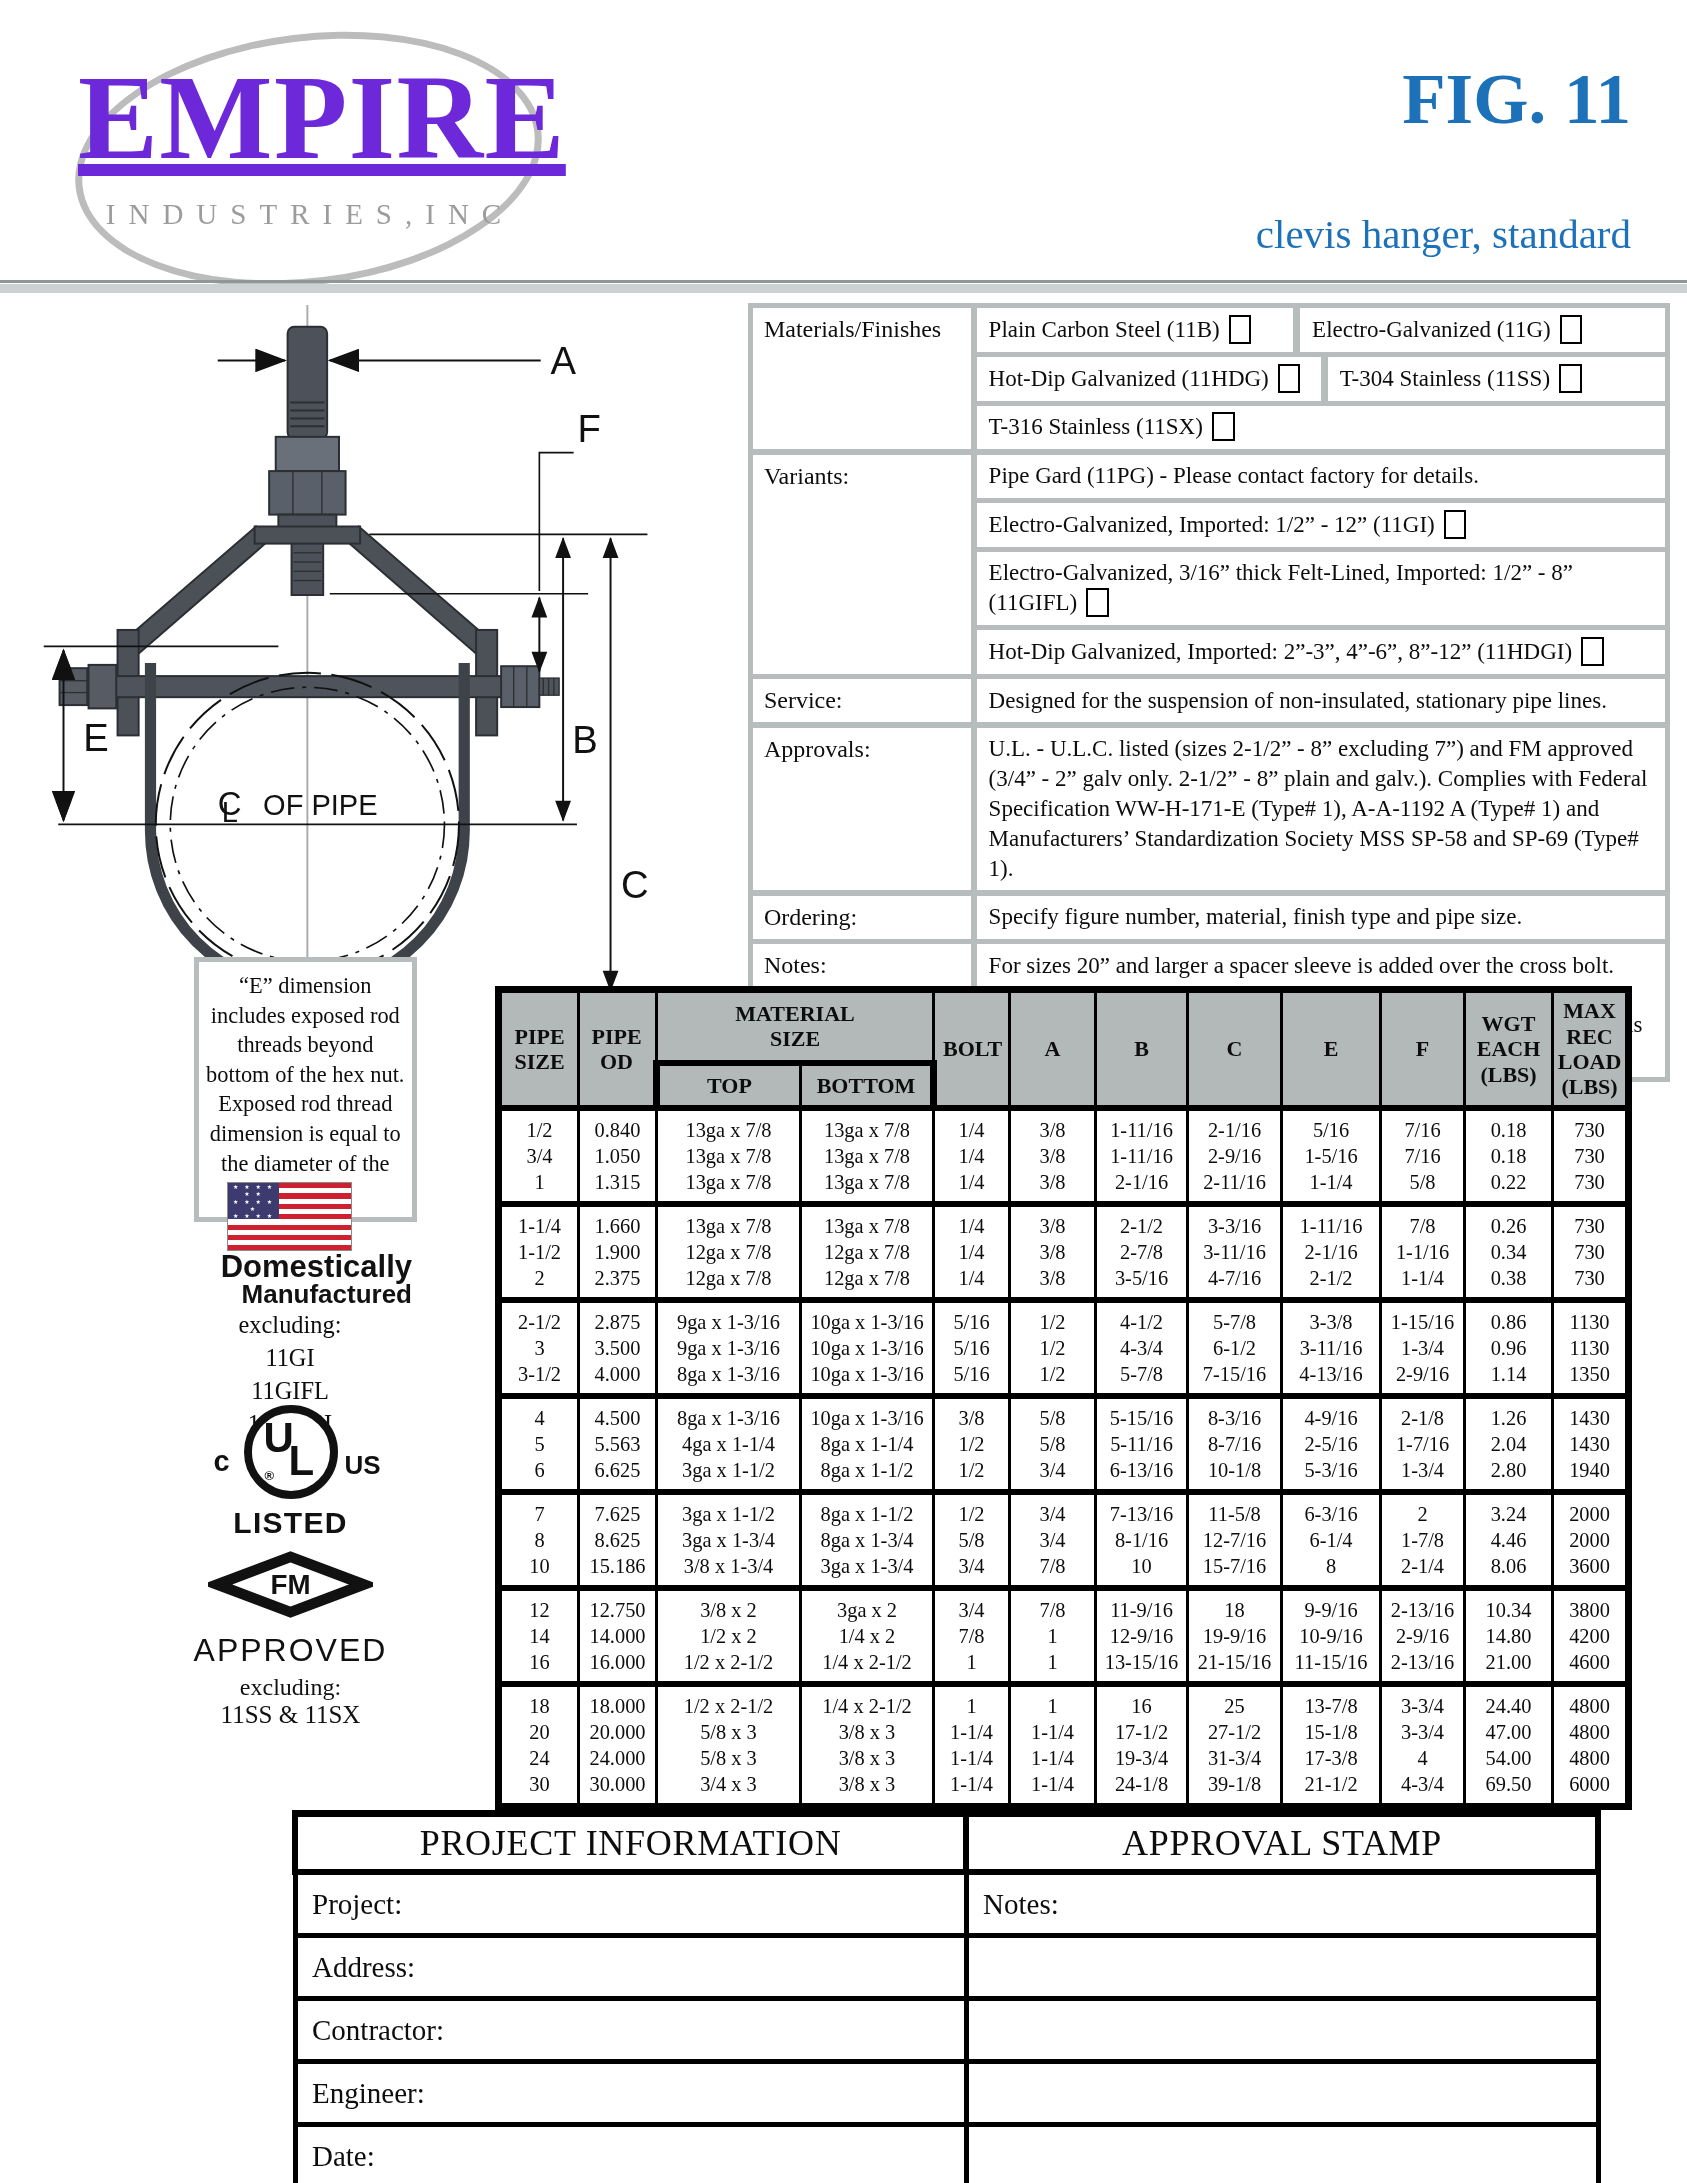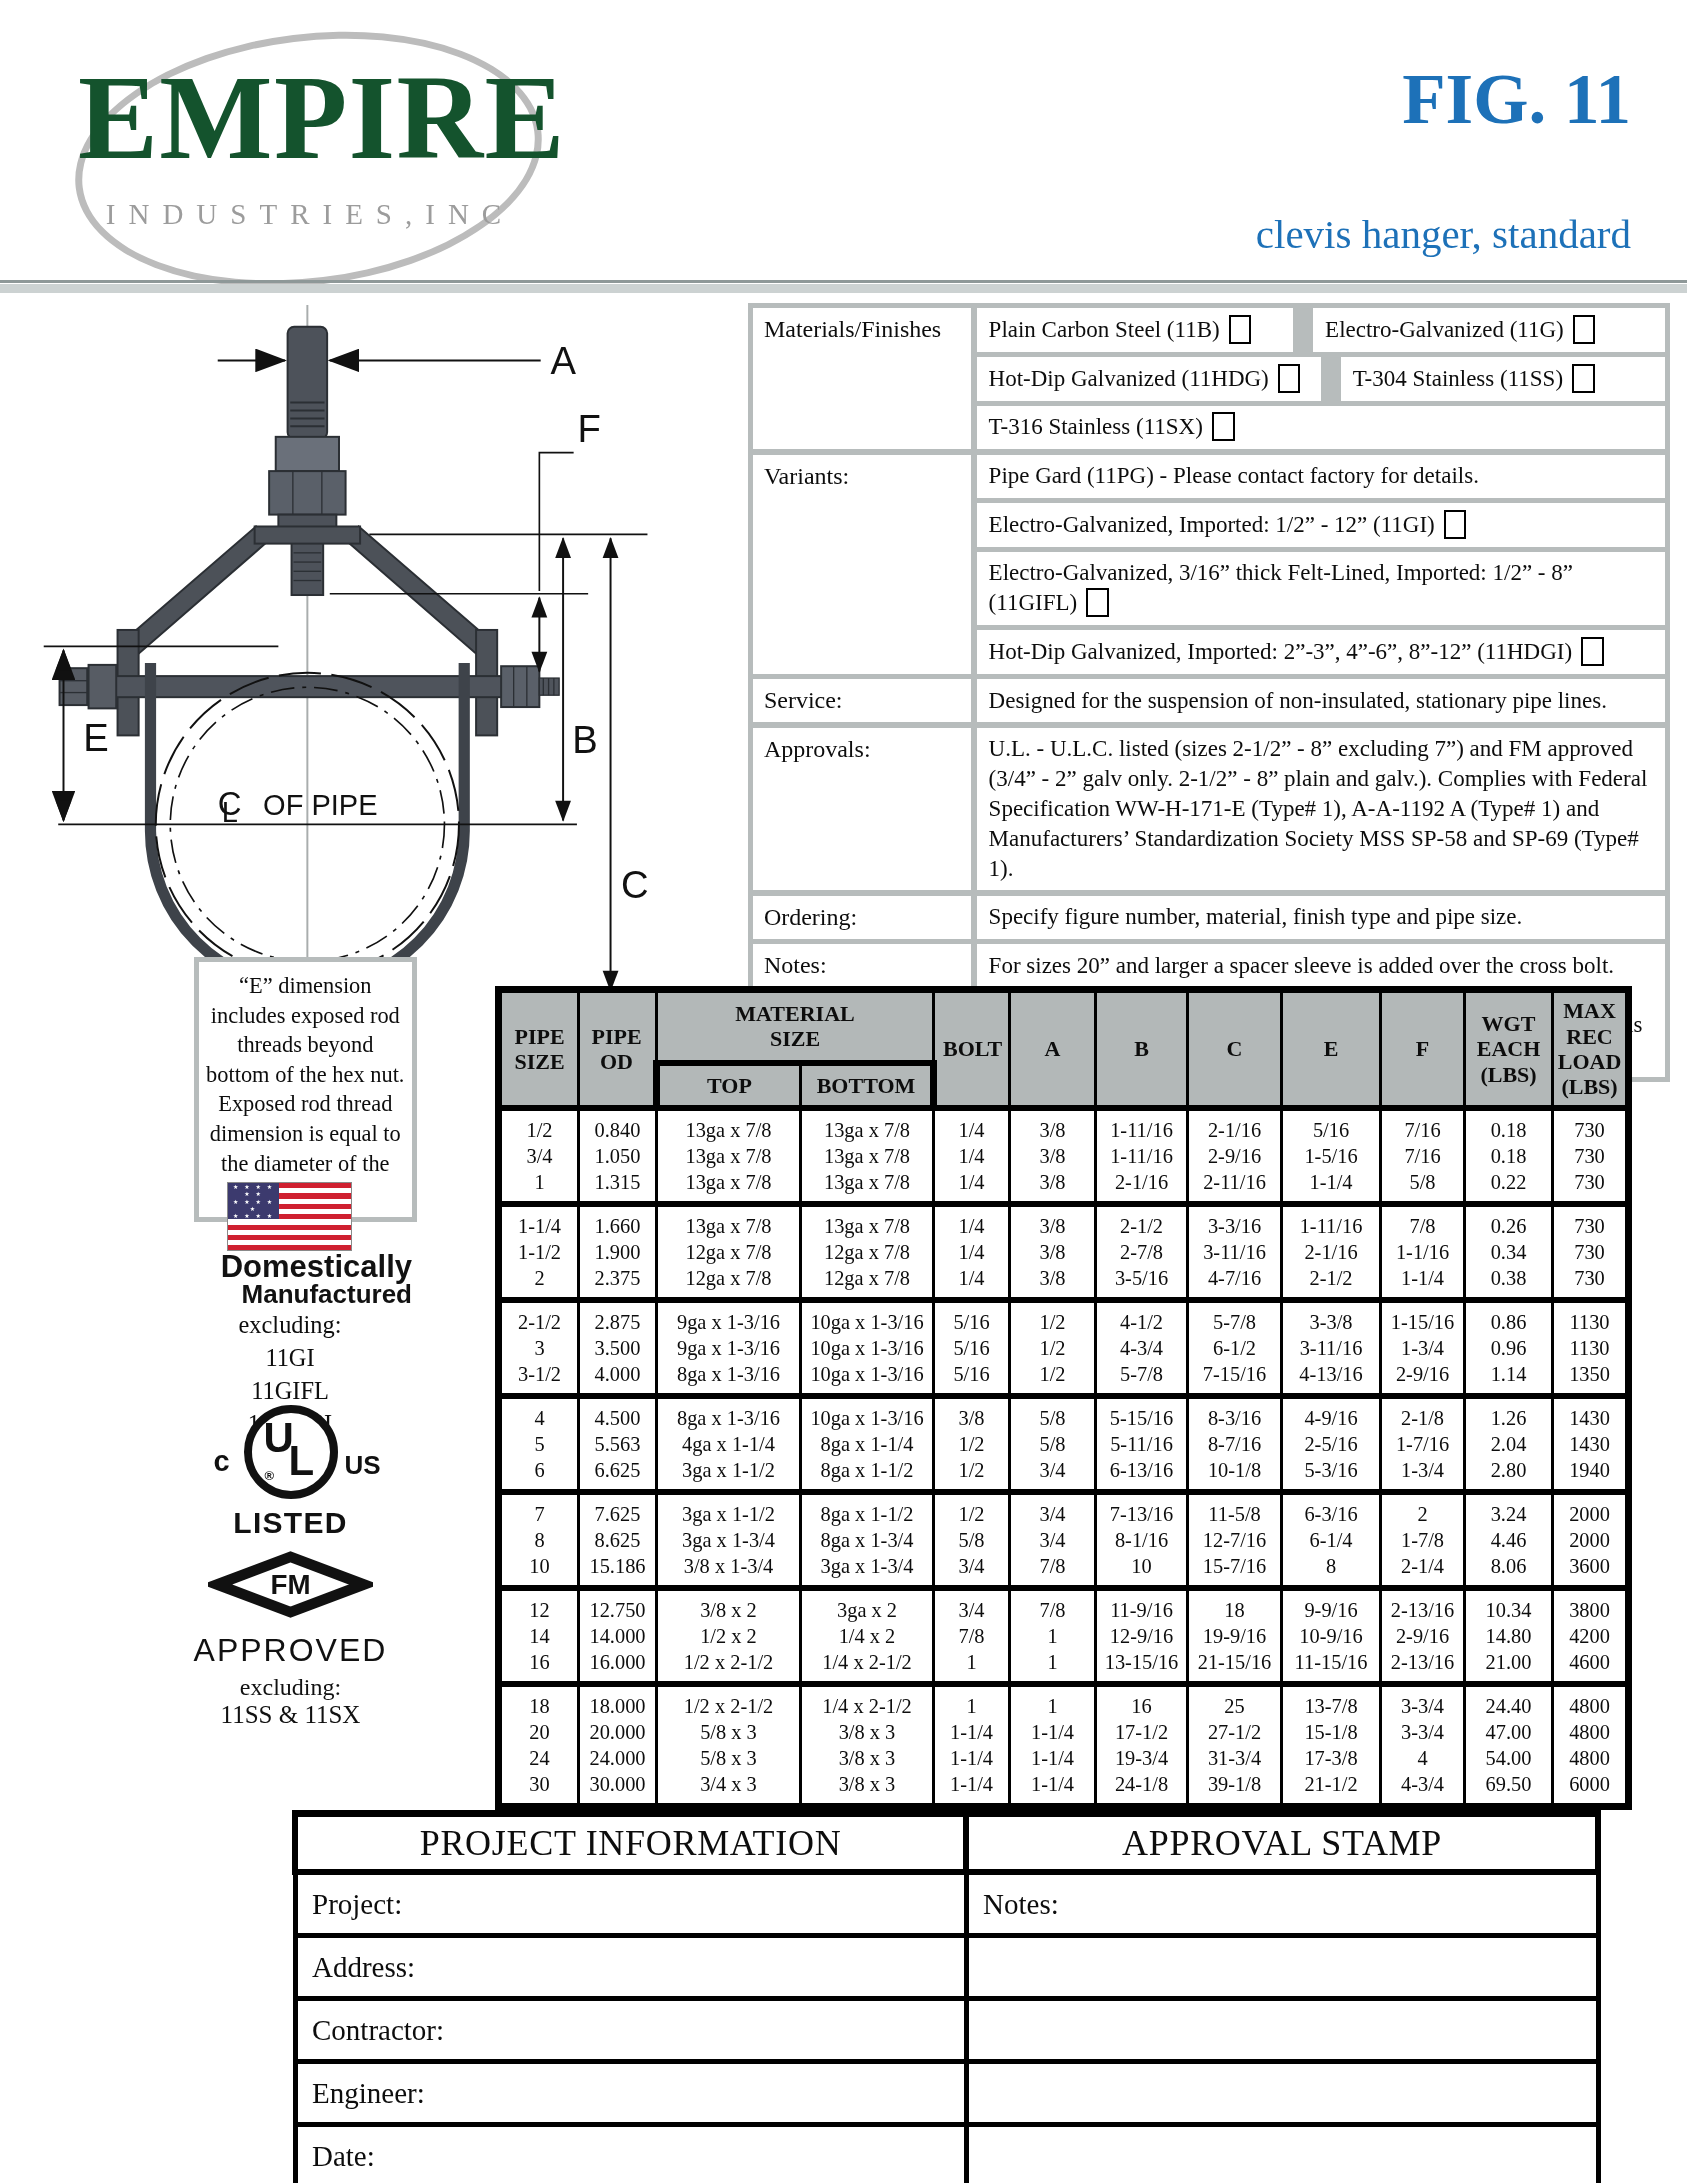--- a/index.html
+++ b/index.html
@@ -3,21 +3,21 @@
 <meta charset="utf-8">
 <style>
   html,body{margin:0;padding:0;background:#ffffff;}
   #page{position:relative;width:1687px;height:2183px;background:#ffffff;overflow:hidden;
         font-family:"Liberation Serif", serif;color:#0d0d0d;}
 
   
   .logo-ellipse{position:absolute;left:74px;top:34px;width:455px;height:237px;
     border:7.3px solid #bcbcbc;border-radius:50%;transform:rotate(-7deg);}
   .logo-empire{position:absolute;left:78px;top:58px;width:462px;text-align:left;
-    font-weight:bold;font-size:120px;color:#14532d;letter-spacing:1.3px;line-height:1;}
+    font-weight:bold;font-size:120px;color:#6d28d9;letter-spacing:1.3px;line-height:1;text-decoration:underline;}
   .logo-sub{position:absolute;left:99px;top:198px;width:422px;text-align:center;
     font-size:29px;color:#9c9c9c;letter-spacing:13px;}
   .fig-title{position:absolute;right:56px;top:59px;width:593px;text-align:right;
     font-size:71px;color:#1d71b8;font-weight:bold;}
   .fig-sub{position:absolute;right:56px;top:210px;width:659px;text-align:right;
     font-size:41px;color:#1d71b8;}
   .rule-dark{position:absolute;left:0;top:280px;width:1687px;height:2.6px;background:#8e9898;}
   .rule-light{position:absolute;left:0;top:284px;width:1687px;height:8.6px;background:#ccd2d2;}
 
   
@@ -58,21 +58,21 @@
   .fm-excl{font-family:"Liberation Serif", serif;font-size:24px;margin-top:5.3px;}
   .fm-items{font-family:"Liberation Serif", serif;font-size:25px;}
 
   
   .info-table{position:absolute;left:748px;top:303px;width:922px;background:#b7bcbc;
     padding:5.3px;display:flex;flex-direction:column;gap:5.3px;box-sizing:border-box;justify-content:center;}
   .it-row{display:grid;grid-template-columns:218px 1fr;gap:5.3px;}
   .it-label{background:#fff;padding:8px 10.6px;font-size:24px;}
   .it-content{display:flex;flex-direction:column;gap:5.3px;}
   .it-sub{background:#fff;}
-  .it-cols{display:grid;gap:20px;background:#b7bcbc;}
+  .it-cols{display:grid;gap:7px;background:#b7bcbc;}
   .it-cell{background:#fff;padding:6.6px 12px;font-size:23px;line-height:1.3;}
   .cb{display:inline-block;width:18.5px;height:25px;border:2.6px solid #000;background:#fff;
     vertical-align:-6.6px;margin-left:9.2px;}
 
   
   .spec-wrap{position:absolute;left:495px;top:986px;}
   table.spec{border-collapse:collapse;table-layout:fixed;width:1132px;background:#fff;}
   table.spec th{background:#b3b8b8;border:3.3px solid #000;font-size:22px;font-weight:bold;
     white-space:pre-line;line-height:1.15;padding:5.3px 1.3px;}
   table.spec thead tr:first-child th{border-top:7.3px solid #000;}

